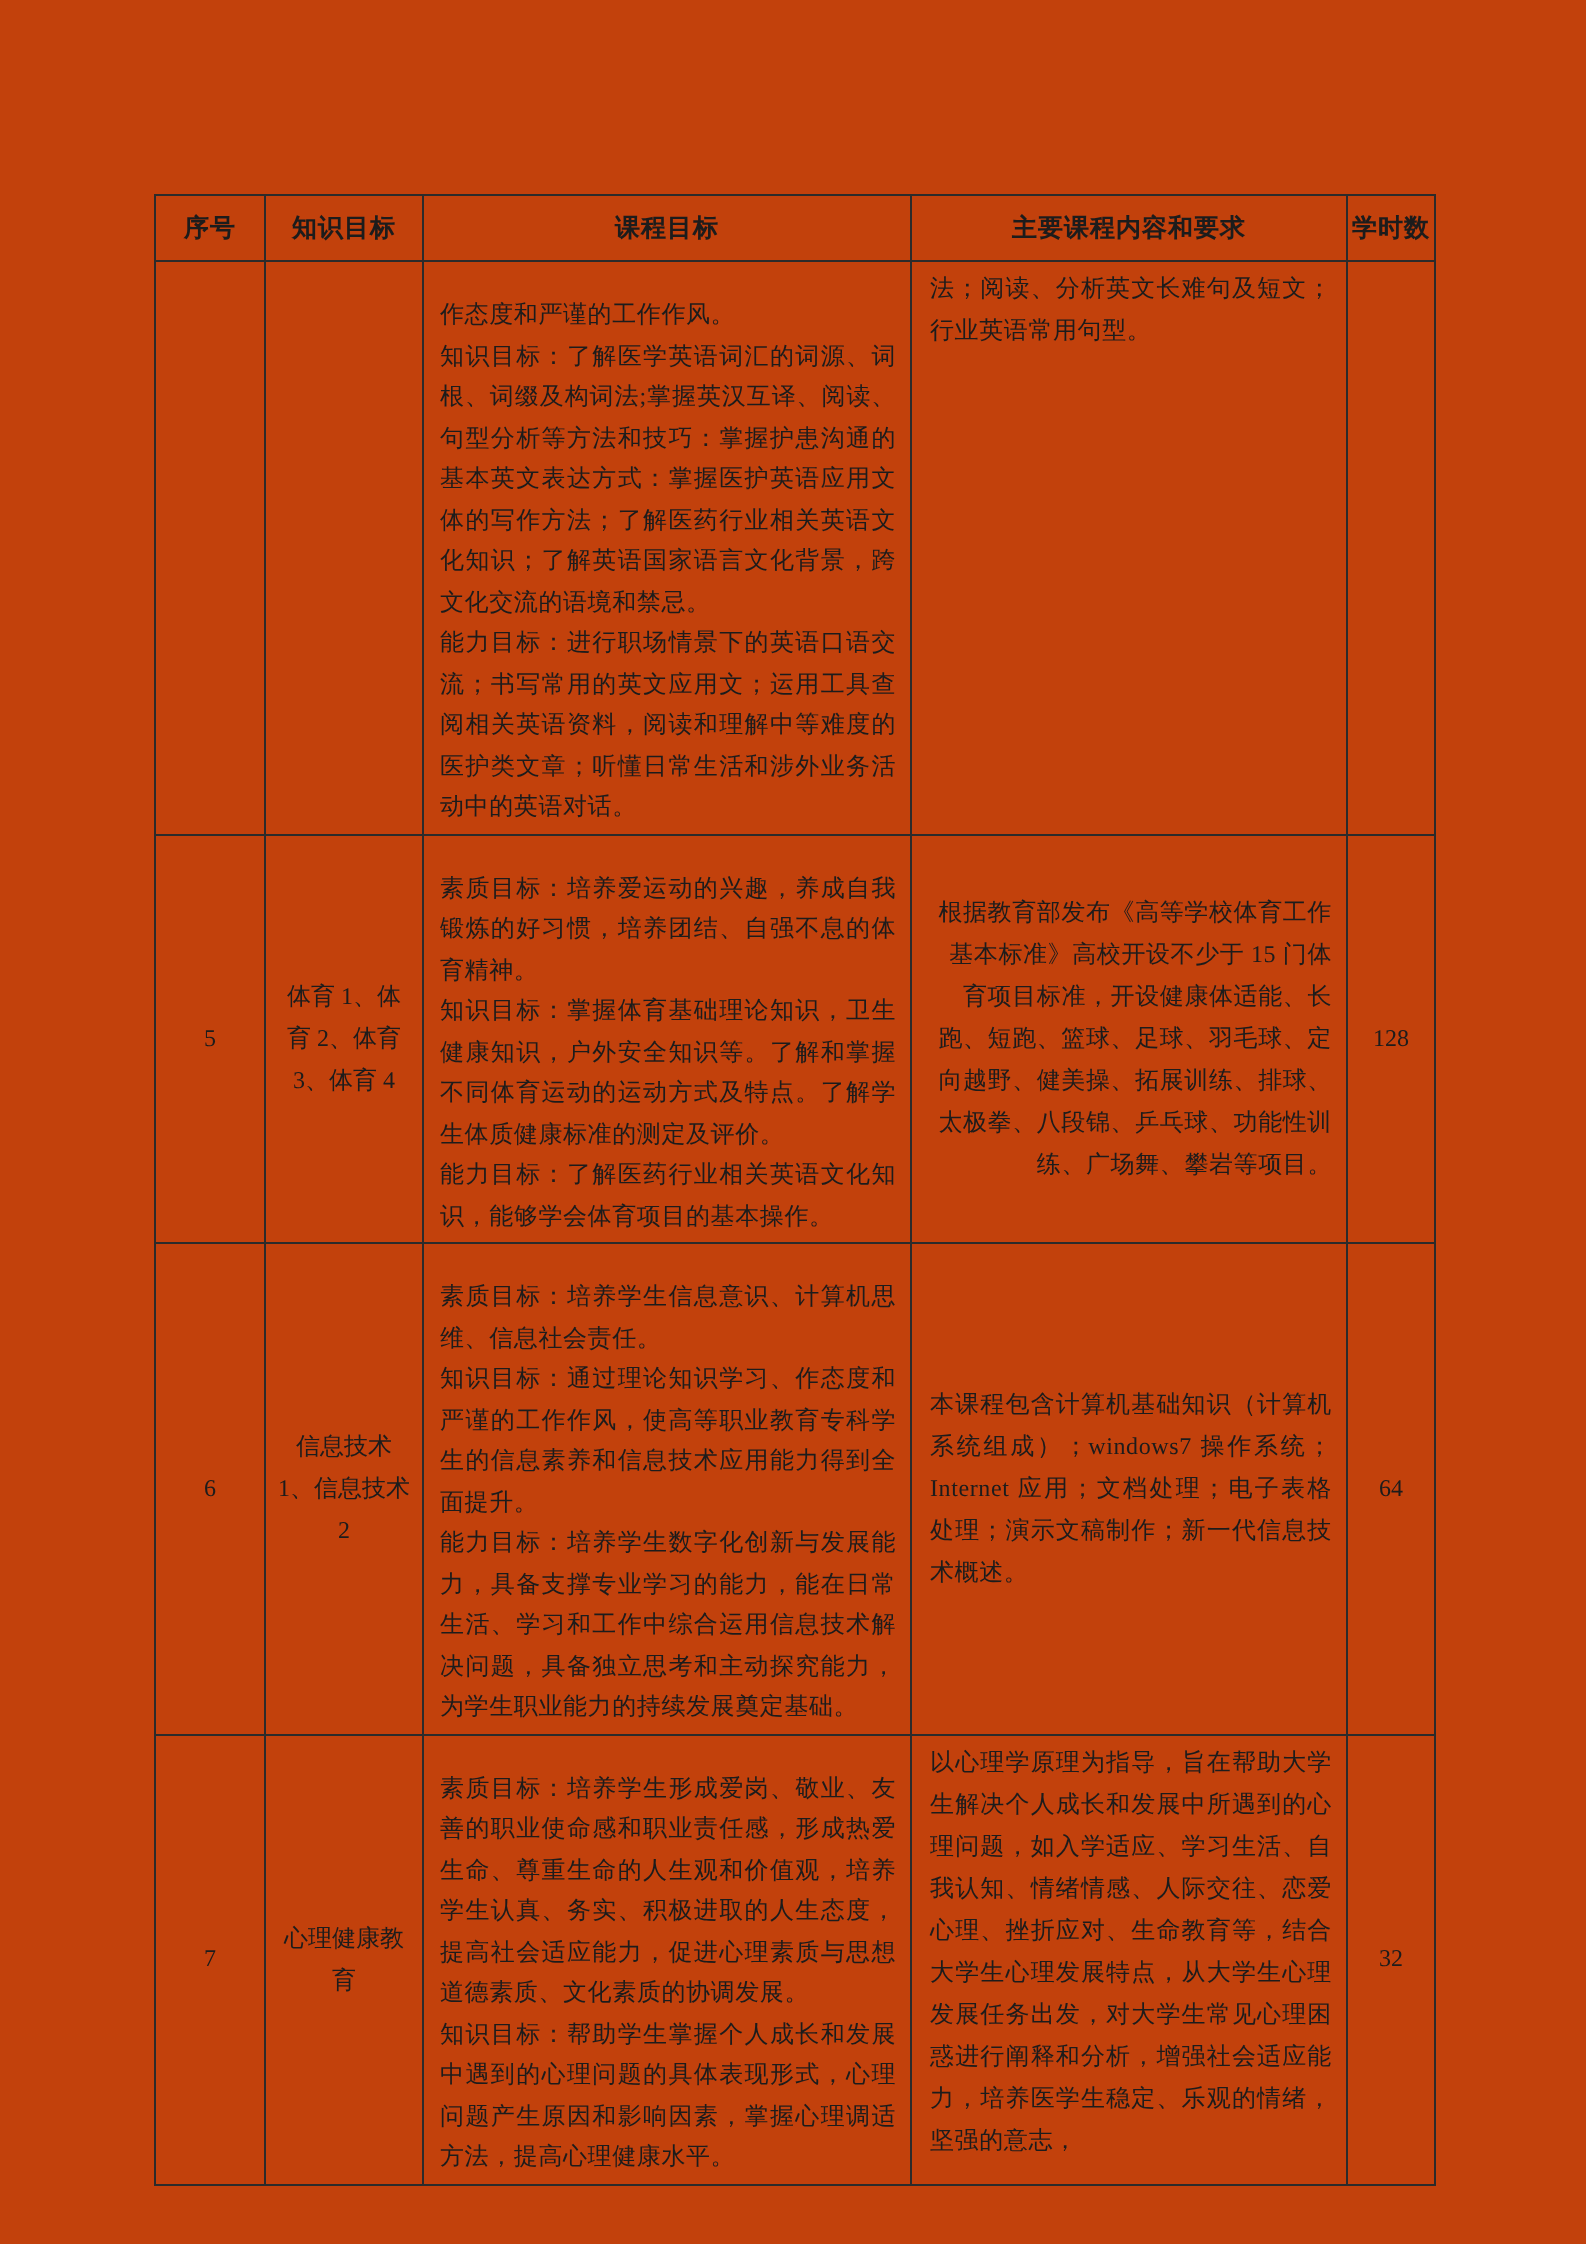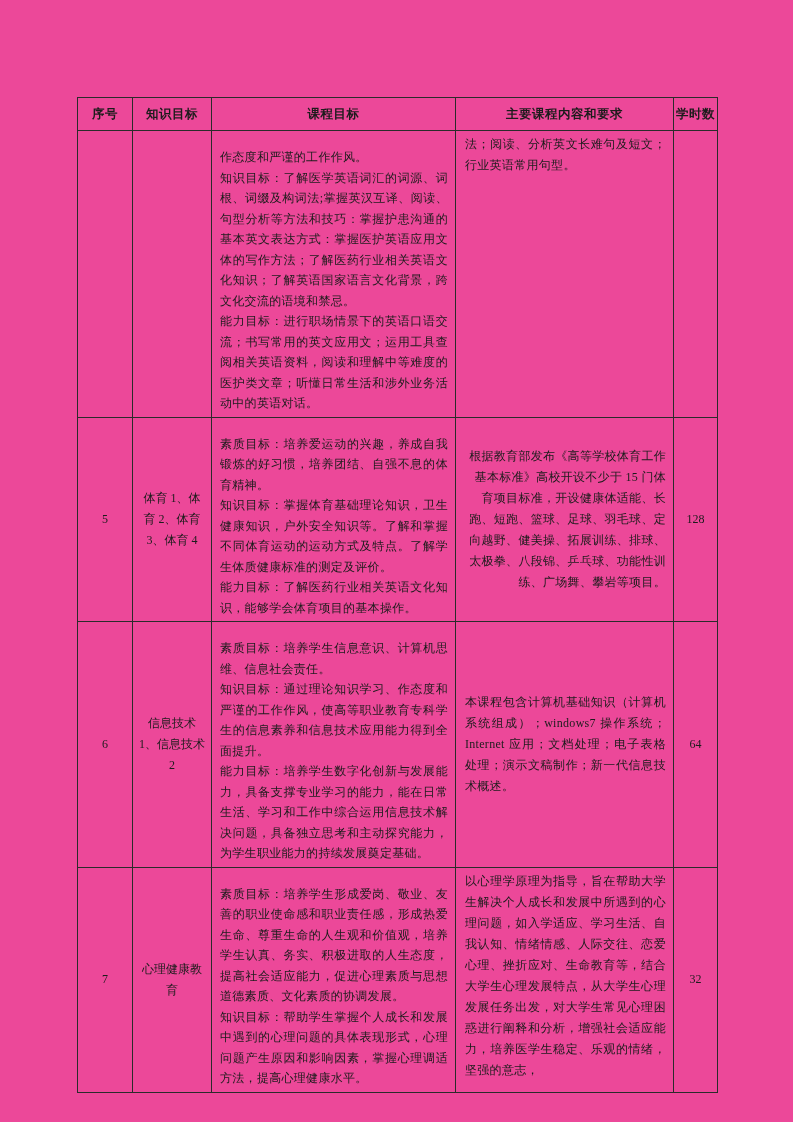--- a/index.html
+++ b/index.html
@@ -6,21 +6,21 @@
   html, body { margin: 0; padding: 0; }
   body {
     width: 793px; height: 1122px;
     background: #ffffff;
     font-family: "Liberation Serif", "DejaVu Serif", serif;
     color: #1c1c1c;
   }
   .page {
     position: relative;
     width: 793px; height: 1122px;
-    background: #ec4899;
+    background: #c2410c;
     overflow: hidden;
   }
   table.curriculum {
     position: absolute;
     left: 77px; top: 97px;
     width: 640px;
     border-collapse: collapse;
     table-layout: fixed;
   }
   th, td {

